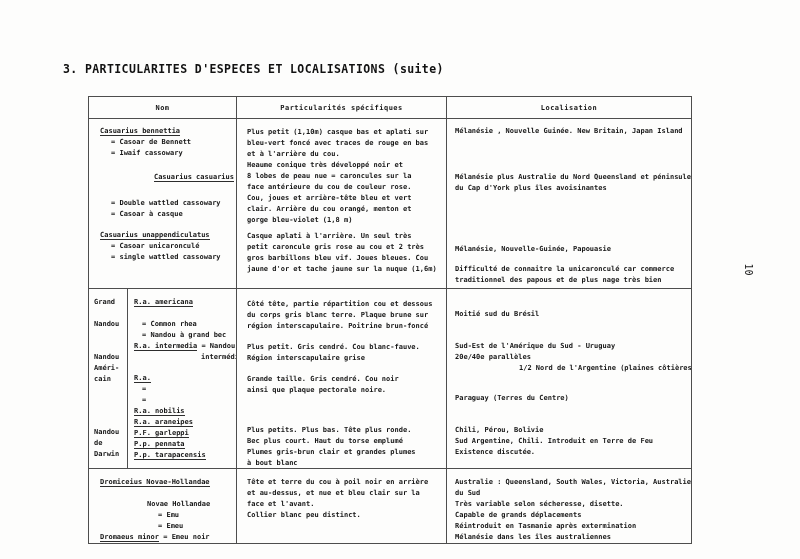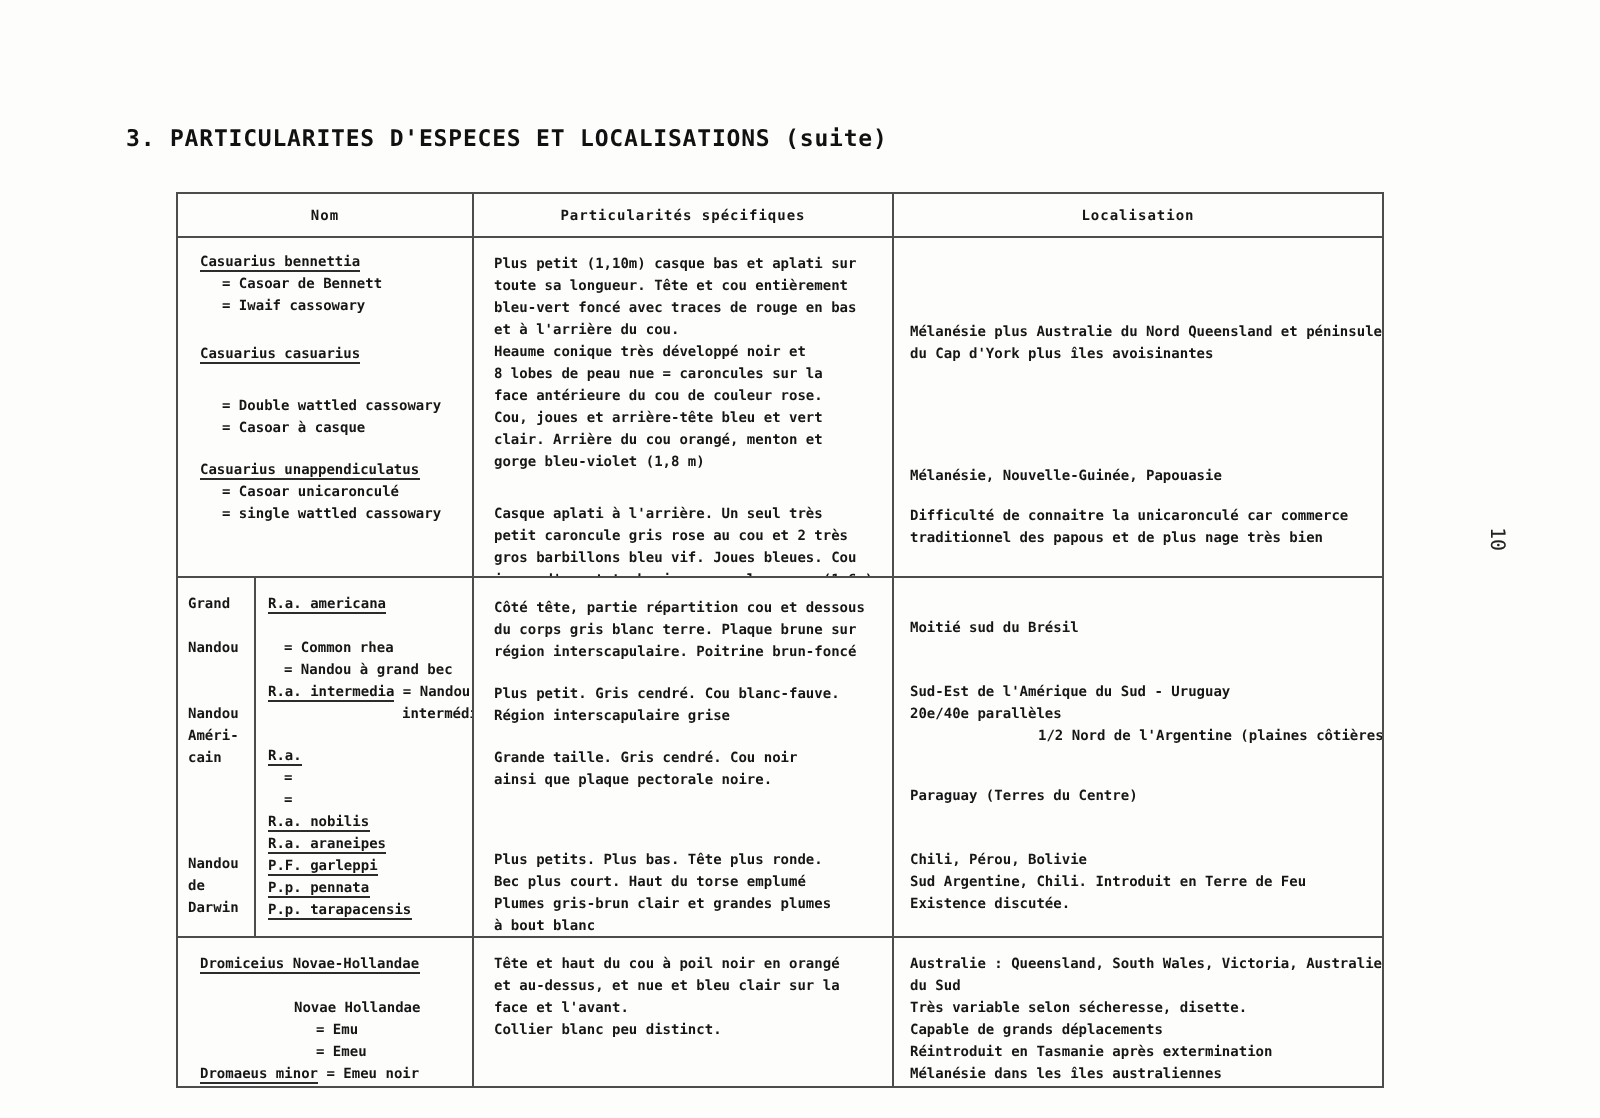--- a/index.html
+++ b/index.html
@@ -56,44 +56,44 @@
   <div class="tbl">
 
     <div class="cell hcell">Nom</div>
     <div class="cell hcell bl">Particularités spécifiques</div>
     <div class="cell hcell bl">Localisation</div>
 
     <div class="cell bt p-nom1">
         <div class="tl"><span class="u">Casuarius bennettia</span></div>
         <div class="tl" style="padding-left: 11px;"><span>= Casoar de Bennett</span></div>
         <div class="tl" style="padding-left: 11px;"><span>= Iwaif cassowary</span></div>
-        <div class="tl" style="margin-top: 13px;"><span class="u">Casuarius casuarius</span></div>
+        <div class="tl" style="margin-top: 13px; text-align: right;"><span class="u">Casuarius casuarius</span></div>
         <div class="tl" style="margin-top: 15px; padding-left: 11px;"><span>= Double wattled cassowary</span></div>
         <div class="tl" style="padding-left: 11px;"><span>= Casoar à casque</span></div>
         <div class="tl" style="margin-top: 10px;"><span class="u">Casuarius unappendiculatus</span></div>
         <div class="tl" style="padding-left: 11px;"><span>= Casoar unicaronculé</span></div>
         <div class="tl" style="padding-left: 11px;"><span>= single wattled cassowary</span></div>
       </div>
     <div class="cell bt bl p-part1">
         <div class="tl"><span>Plus petit (1,10m) casque bas et aplati sur</span></div>
-        <div class="tl"><span>toute sa longueur. Tête et cou entièrement</span></div>
         <div class="tl"><span>bleu-vert foncé avec traces de rouge en bas</span></div>
         <div class="tl"><span>et à l'arrière du cou.</span></div>
         <div class="tl"><span>Heaume conique très développé noir et</span></div>
         <div class="tl"><span>8 lobes de peau nue = caroncules sur la</span></div>
         <div class="tl"><span>face antérieure du cou de couleur rose.</span></div>
         <div class="tl"><span>Cou, joues et arrière-tête bleu et vert</span></div>
         <div class="tl"><span>clair. Arrière du cou orangé, menton et</span></div>
         <div class="tl"><span>gorge bleu-violet (1,8 m)</span></div>
-        <div class="tl" style="margin-top: 15px;"><span>Casque aplati à l'arrière. Un seul très</span></div>
+        <div class="tl" style="margin-top: 5px;"><span>Casque aplati à l'arrière. Un seul très</span></div>
         <div class="tl"><span>petit caroncule gris rose au cou et 2 très</span></div>
         <div class="tl"><span>gros barbillons bleu vif. Joues bleues. Cou</span></div>
         <div class="tl"><span>jaune d'or et tache jaune sur la nuque (1,6m)</span></div>
       </div>
     <div class="cell bt bl p-loc1">
+        <div class="tl"><span>Mélanésie , Nouvelle Guinée. New Britain, Japan Island</span></div>
         <div class="tl" style="margin-top: 35px;"><span>Mélanésie plus Australie du Nord Queensland et péninsule</span></div>
         <div class="tl"><span>du Cap d'York plus îles avoisinantes</span></div>
         <div class="tl" style="margin-top: 50px;"><span>Mélanésie, Nouvelle-Guinée, Papouasie</span></div>
         <div class="tl" style="margin-top: 9px;"><span>Difficulté de connaitre la unicaronculé car commerce</span></div>
         <div class="tl"><span>traditionnel des papous et de plus nage très bien</span></div>
       </div>
 
     <div class="cell bt">
       <div class="split">
         <div class="lblcol">
@@ -148,21 +148,21 @@
       </div>
 
     <div class="cell bt p-nom3">
         <div class="tl"><span class="u">Dromiceius Novae-Hollandae</span></div>
         <div class="tl" style="margin-top: 11px; padding-left: 47px;"><span>Novae Hollandae</span></div>
         <div class="tl" style="padding-left: 58px;"><span>= Emu</span></div>
         <div class="tl" style="padding-left: 58px;"><span>= Emeu</span></div>
         <div class="tl"><span class="u">Dromaeus minor</span><span> = Emeu noir</span></div>
       </div>
     <div class="cell bt bl p-part3">
-        <div class="tl"><span>Tête et haut du cou à poil noir en orangé</span></div>
+        <div class="tl"><span>Tête et terre du cou à poil noir en arrière</span></div>
         <div class="tl"><span>et au-dessus, et nue et bleu clair sur la</span></div>
         <div class="tl"><span>face et l'avant.</span></div>
         <div class="tl"><span>Collier blanc peu distinct.</span></div>
       </div>
     <div class="cell bt bl p-loc3">
         <div class="tl"><span>Australie : Queensland, South Wales, Victoria, Australie</span></div>
         <div class="tl"><span>du Sud</span></div>
         <div class="tl"><span>Très variable selon sécheresse, disette.</span></div>
         <div class="tl"><span>Capable de grands déplacements</span></div>
         <div class="tl"><span>Réintroduit en Tasmanie après extermination</span></div>

